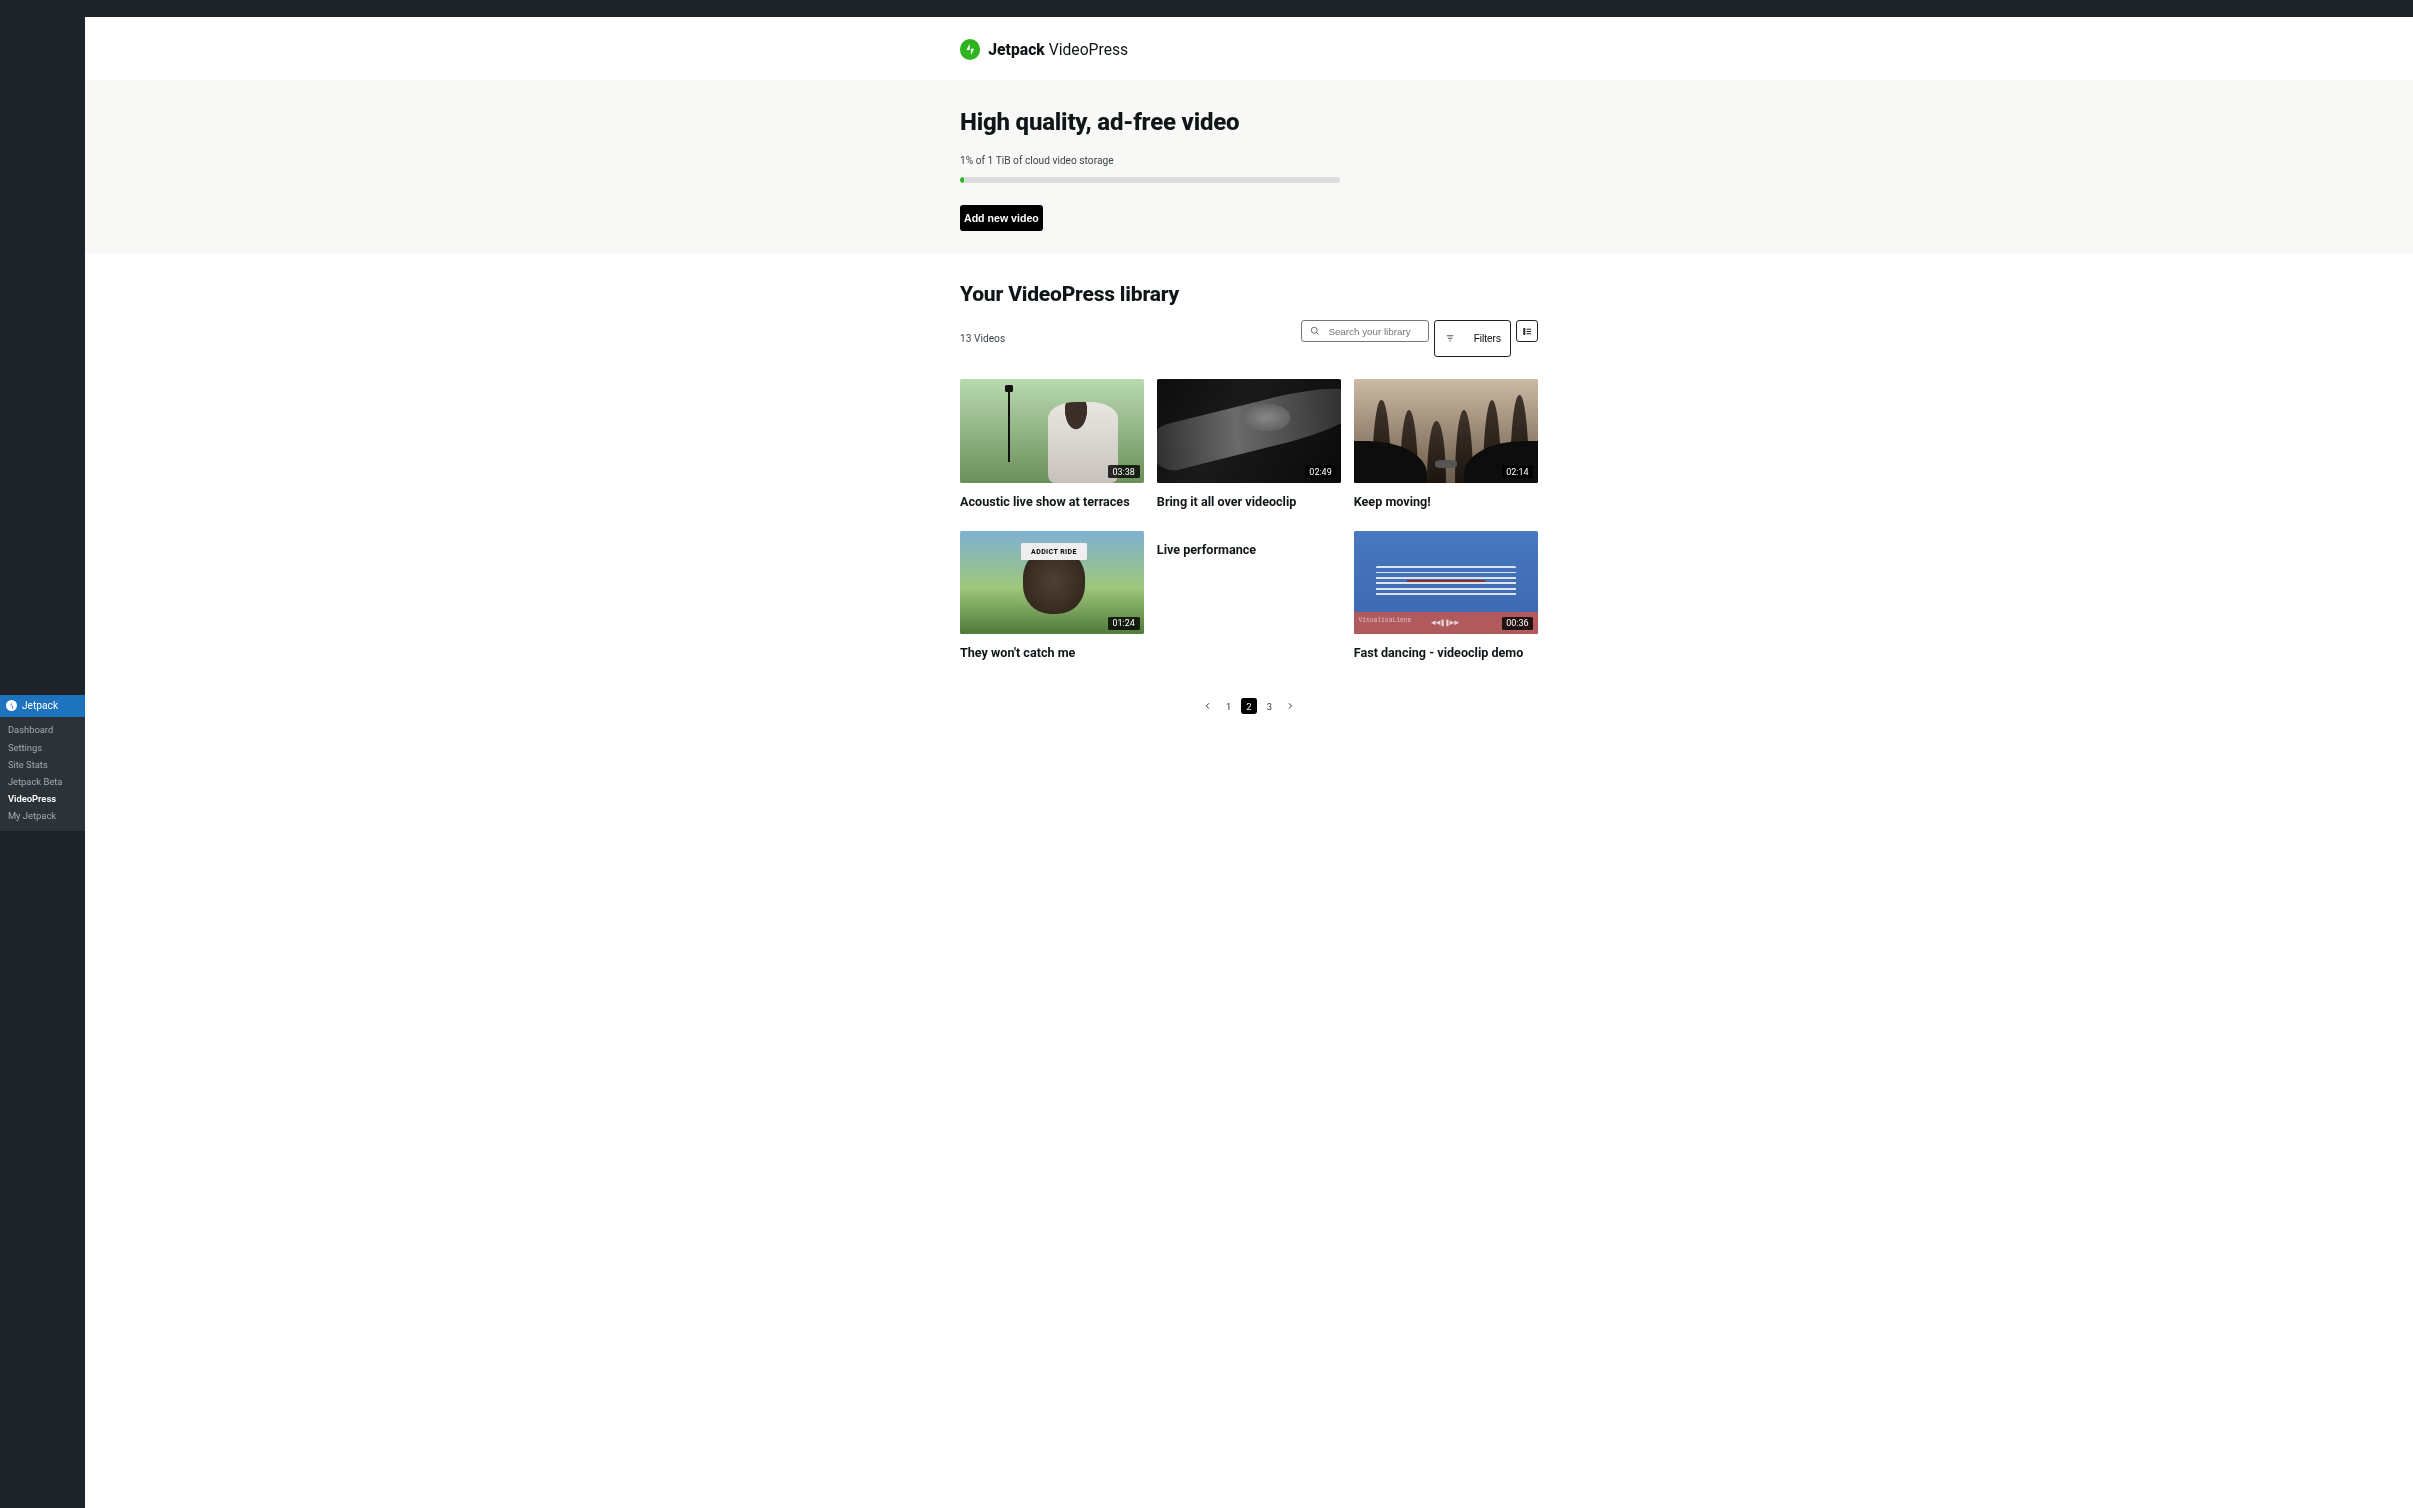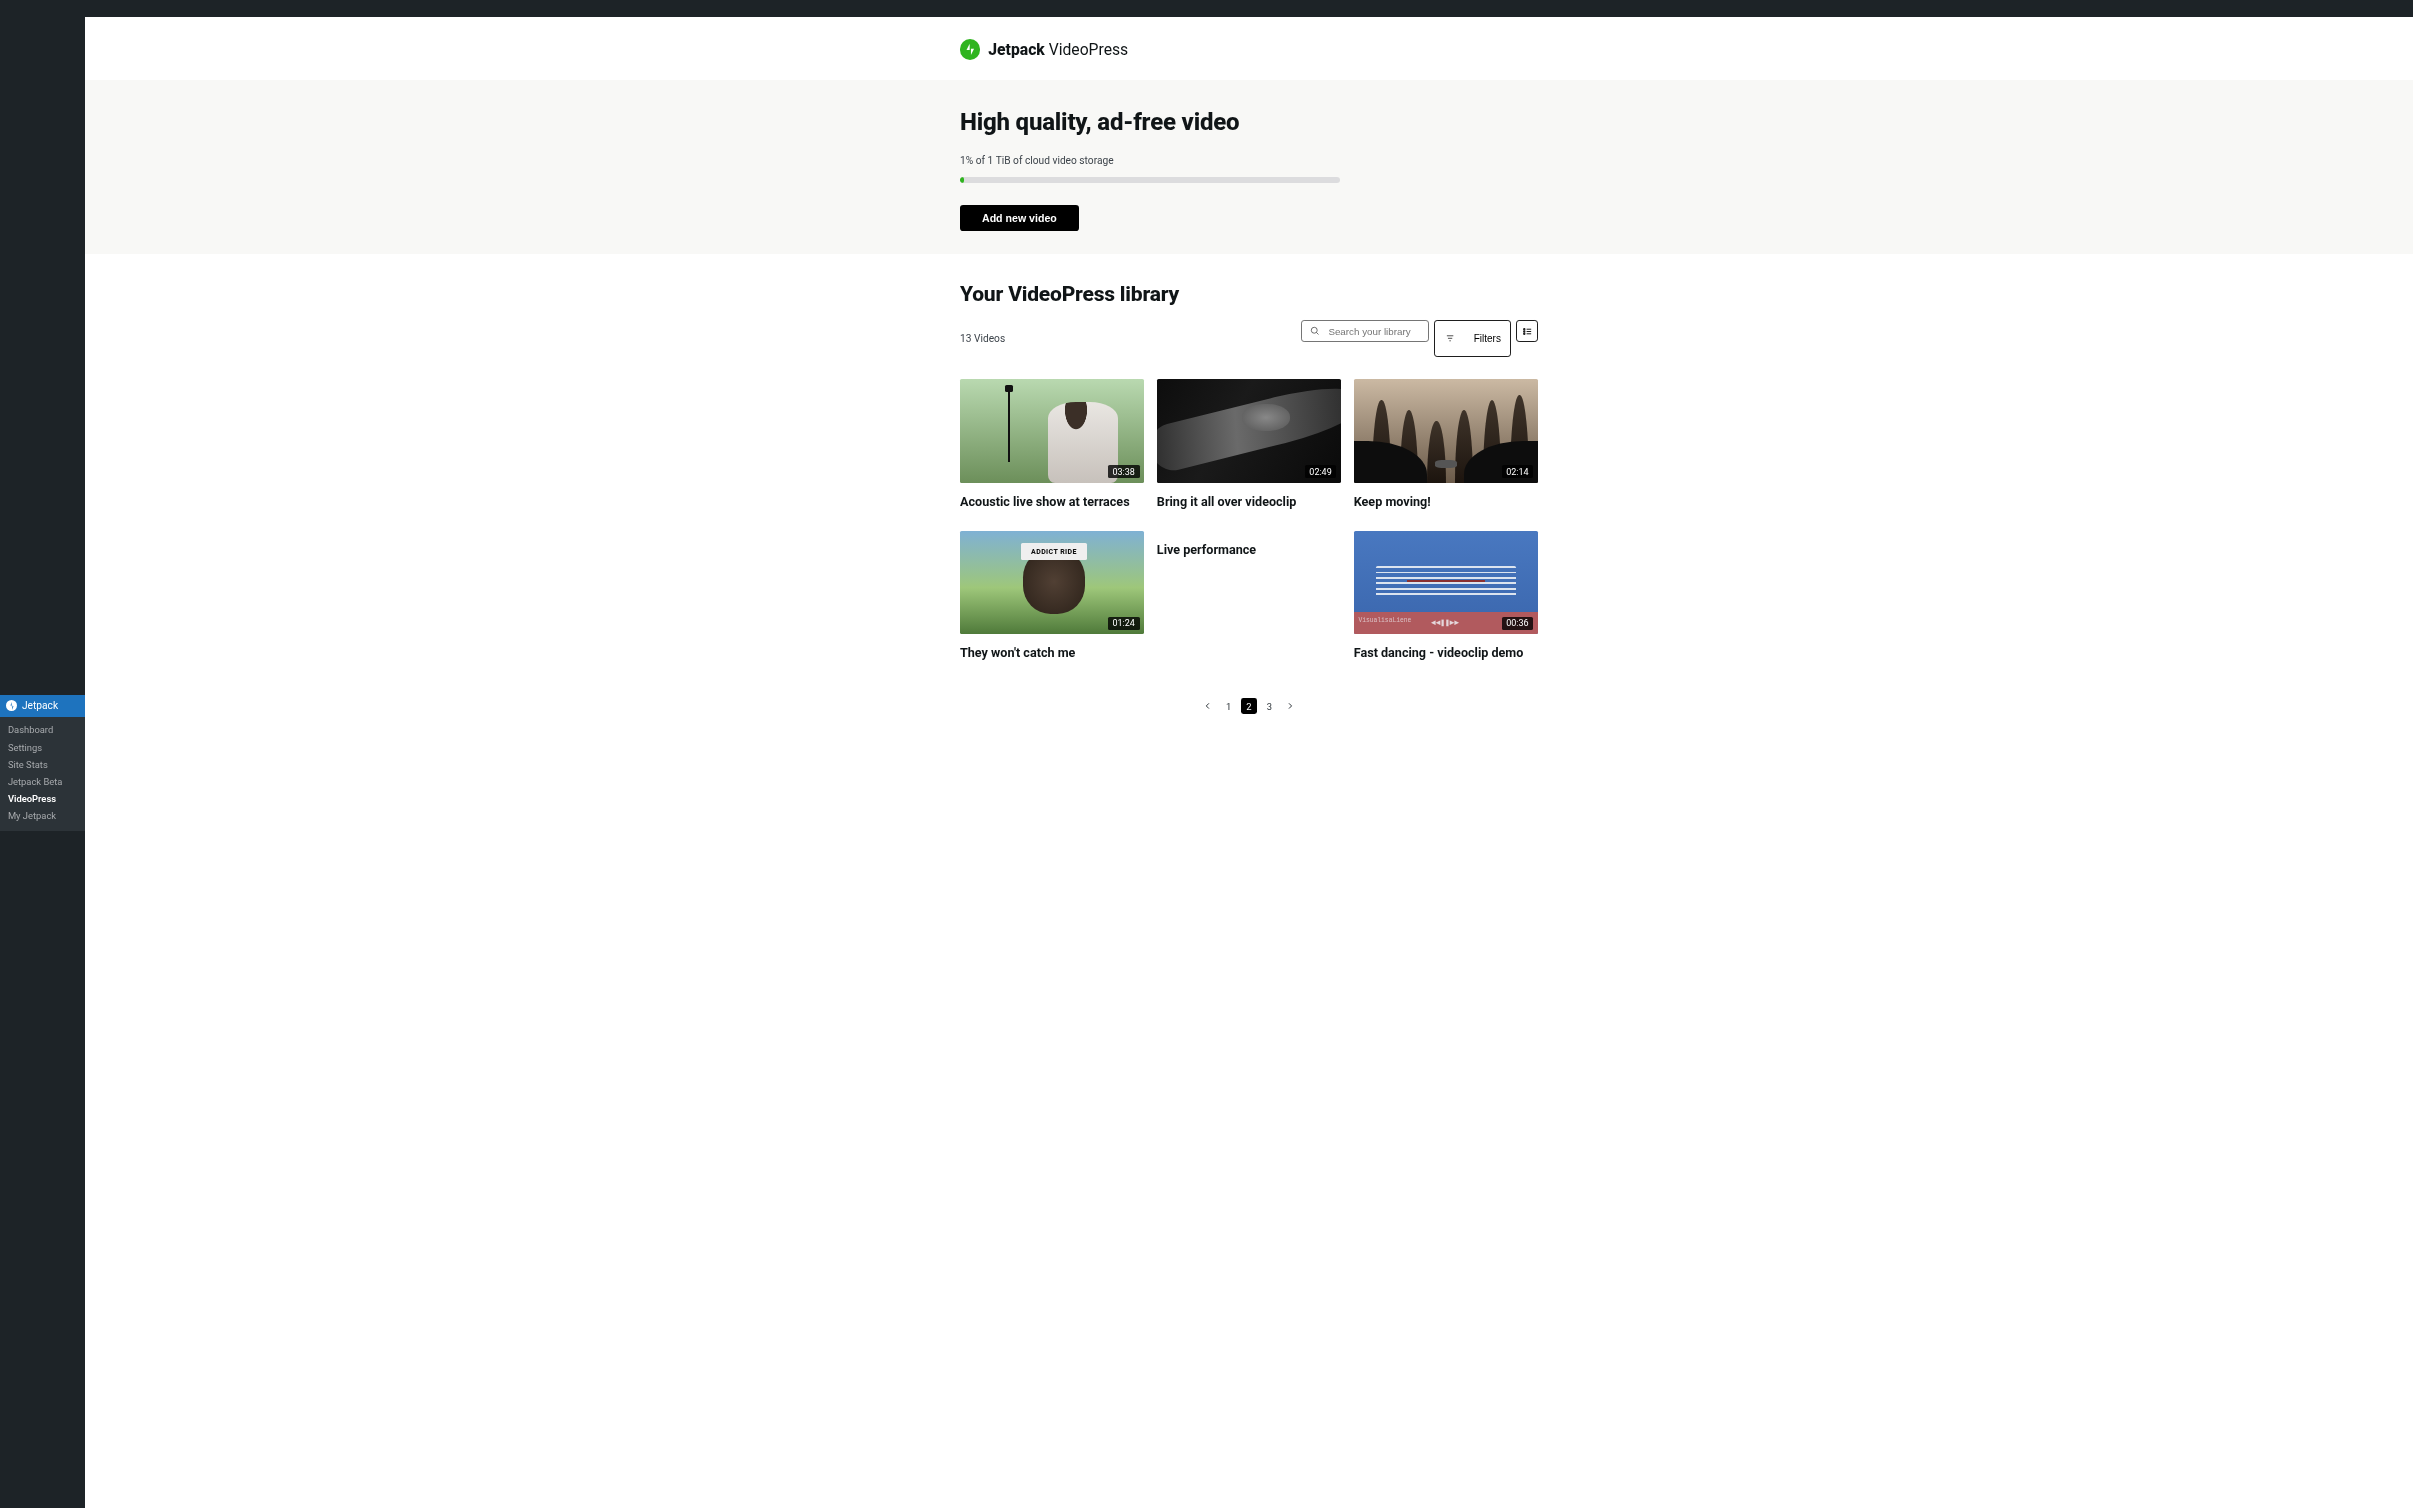--- a/index.html
+++ b/index.html
@@ -124,21 +124,21 @@
   min-width: 3.9px;
   background: #2fb41f;
   border-radius: 3.1px;
 }
 .add-btn {
   margin-top: 22px;
   background: #000;
   color: #fff;
   border: none;
   border-radius: 3.1px;
-  padding: 7px 22px;
+  padding: 7px 4px;
   font-size: 10.6px;
   font-weight: 600;
   cursor: pointer;
 }
 .library {
   max-width: 578px;
   margin: 0 auto;
   padding: 28px 0 44px 0;
 }
 .library h2 {

